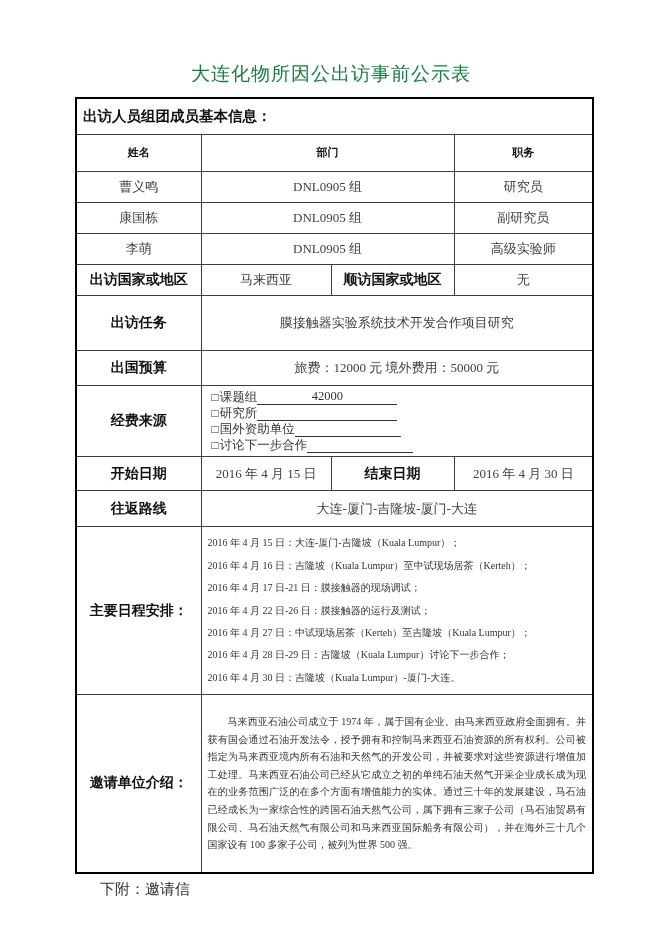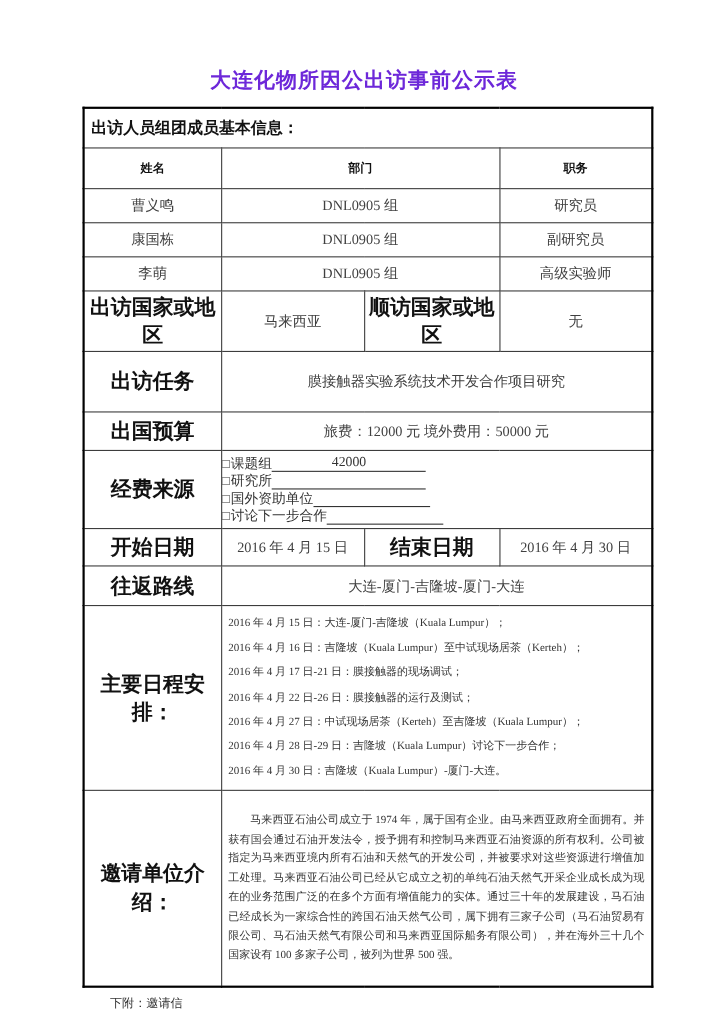--- a/index.html
+++ b/index.html
@@ -3,57 +3,57 @@
 <meta charset="utf-8">
 <style>
   html,body{margin:0;padding:0;}
   body{
     width:662px;height:936px;background:#ffffff;
     font-family:"Liberation Serif","DejaVu Serif",serif;
     color:#222;
   }
   .doc{padding-top:60px;}
   .title{
-    text-align:center;font-size:19px;font-weight:bold;color:#6d28d9;
+    text-align:center;font-size:19px;font-weight:normal;color:#15803d;
     letter-spacing:1px;height:28px;line-height:28px;
   }
   table.form{
     border-collapse:collapse;table-layout:fixed;
     width:517px;margin:9px 0 0 75px;
     border:2px solid #000;
   }
   td{
     border:1px solid #3d3d3d;
     padding:1px 4px;
     font-size:13px;
     overflow:hidden;
   }
-  .lbl{font-weight:bold;text-align:center;font-size:19px;color:#111;}
+  .lbl{font-weight:bold;text-align:center;font-size:14px;color:#111;}
   .hdr{font-weight:bold;text-align:center;font-size:11px;color:#111;}
   .val{text-align:center;color:#404040;}
   .section-head{font-weight:bold;font-size:14.5px;color:#111;text-align:left;padding-left:6px;margin-left:36px;}
-  .fund-cell{padding:3px 4px 3px 0;}
+  .fund-cell{padding:3px 4px 3px 10px;}
   .fund-line{font-size:12.5px;line-height:16.2px;color:#333;white-space:nowrap;}
   .cb{display:inline-block;margin-right:1px;font-size:12px;color:#333;}
   .fill-line{
     display:inline-block;border-bottom:1px solid #333;
     text-align:center;color:#333;font-size:12.5px;
     vertical-align:bottom;height:15px;line-height:15px;
   }
   .w-lg{width:140px;}
   .w-sm{width:106px;}
   .schedule-cell{padding:5px 4px 5px 6px;vertical-align:middle;}
   .schedule-line{font-size:10px;line-height:22.4px;color:#333;white-space:nowrap;}
   .para-cell{padding:3px 6px;vertical-align:middle;}
   .para{
     font-size:10px;line-height:17.6px;color:#333;
     text-align:justify;text-indent:2em;margin:0;
   }
   .footer-note{
-    margin:6px 0 0 100px;font-size:11px;color:#333;
+    margin:6px 0 0 100px;font-size:15px;color:#333;
   }
 </style>
 </head>
 <body>
 
 <div class="doc">
 
   <div class="title">大连化物所因公出访事前公示表</div>
 
   <table class="form">

